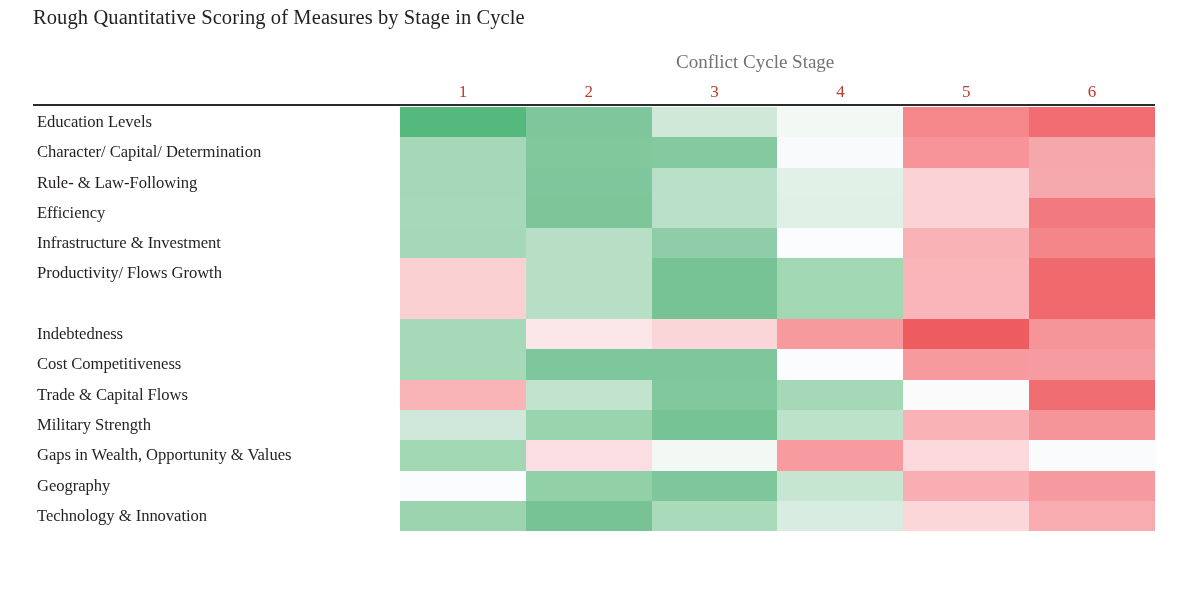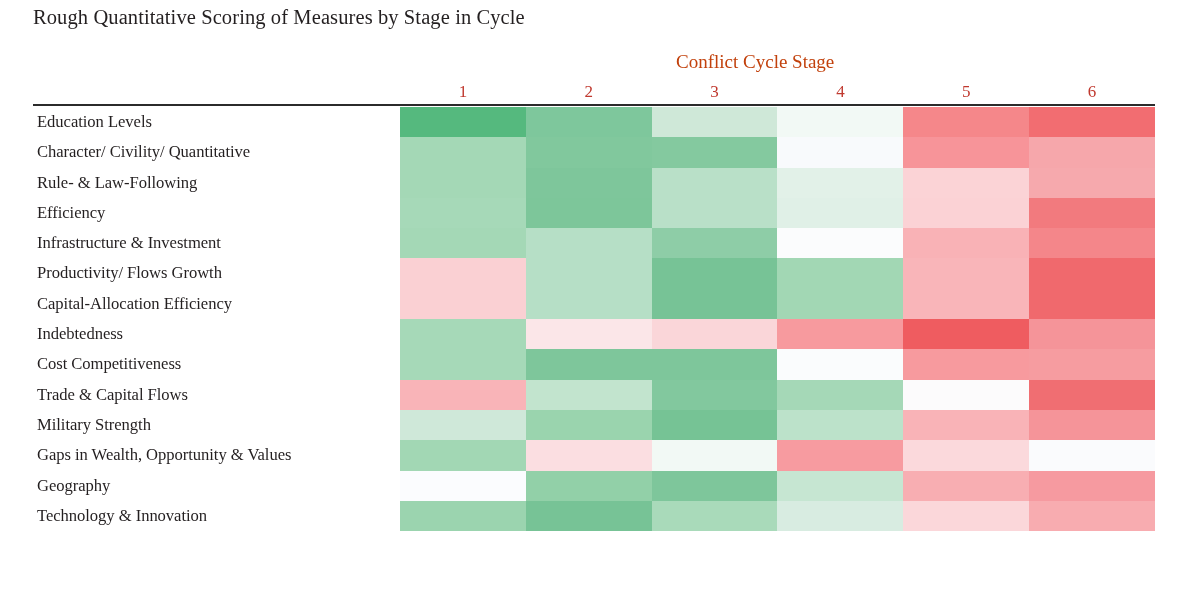--- a/index.html
+++ b/index.html
@@ -27,21 +27,21 @@
     font-weight: 400;
     letter-spacing: 0.1px;
     color: #231f20;
     white-space: nowrap;
   }
   .col-group-title {
     position: absolute;
     left: 676px;
     top: 51px;
     font-size: 19px;
-    color: #c2410c;
+    color: #737373;
     white-space: nowrap;
   }
   .col-headers {
     position: absolute;
     left: 400px;
     top: 82px;
     width: 755px;
     height: 22px;
     display: flex;
   }
@@ -143,21 +143,21 @@
       </div>
       <div class="row">
         <div class="cells">
           <div class="cell" style="background: rgb(164, 216, 182);"></div>
           <div class="cell" style="background: rgb(129, 200, 157);"></div>
           <div class="cell" style="background: rgb(132, 201, 159);"></div>
           <div class="cell" style="background: rgb(248, 250, 252);"></div>
           <div class="cell" style="background: rgb(247, 148, 153);"></div>
           <div class="cell" style="background: rgb(246, 167, 171);"></div>
         </div>
-        <div class="row-label">Character/ Civility/ Quantitative</div>
+        <div class="row-label">Character/ Capital/ Determination</div>
       </div>
       <div class="row">
         <div class="cells">
           <div class="cell" style="background: rgb(164, 216, 182);"></div>
           <div class="cell" style="background: rgb(126, 198, 155);"></div>
           <div class="cell" style="background: rgb(185, 224, 200);"></div>
           <div class="cell" style="background: rgb(226, 241, 232);"></div>
           <div class="cell" style="background: rgb(251, 211, 214);"></div>
           <div class="cell" style="background: rgb(246, 169, 173);"></div>
         </div>
@@ -198,21 +198,20 @@
       </div>
       <div class="row">
         <div class="cells">
           <div class="cell" style="background: rgb(250, 208, 211);"></div>
           <div class="cell" style="background: rgb(182, 223, 198);"></div>
           <div class="cell" style="background: rgb(119, 195, 150);"></div>
           <div class="cell" style="background: rgb(162, 215, 180);"></div>
           <div class="cell" style="background: rgb(249, 181, 185);"></div>
           <div class="cell" style="background: rgb(240, 105, 109);"></div>
         </div>
-        <div class="row-label">Capital-Allocation Efficiency</div>
       </div>
       <div class="row">
         <div class="cells">
           <div class="cell" style="background: rgb(166, 217, 184);"></div>
           <div class="cell" style="background: rgb(251, 230, 232);"></div>
           <div class="cell" style="background: rgb(250, 214, 217);"></div>
           <div class="cell" style="background: rgb(247, 154, 158);"></div>
           <div class="cell" style="background: rgb(239, 92, 96);"></div>
           <div class="cell" style="background: rgb(245, 148, 153);"></div>
         </div>

